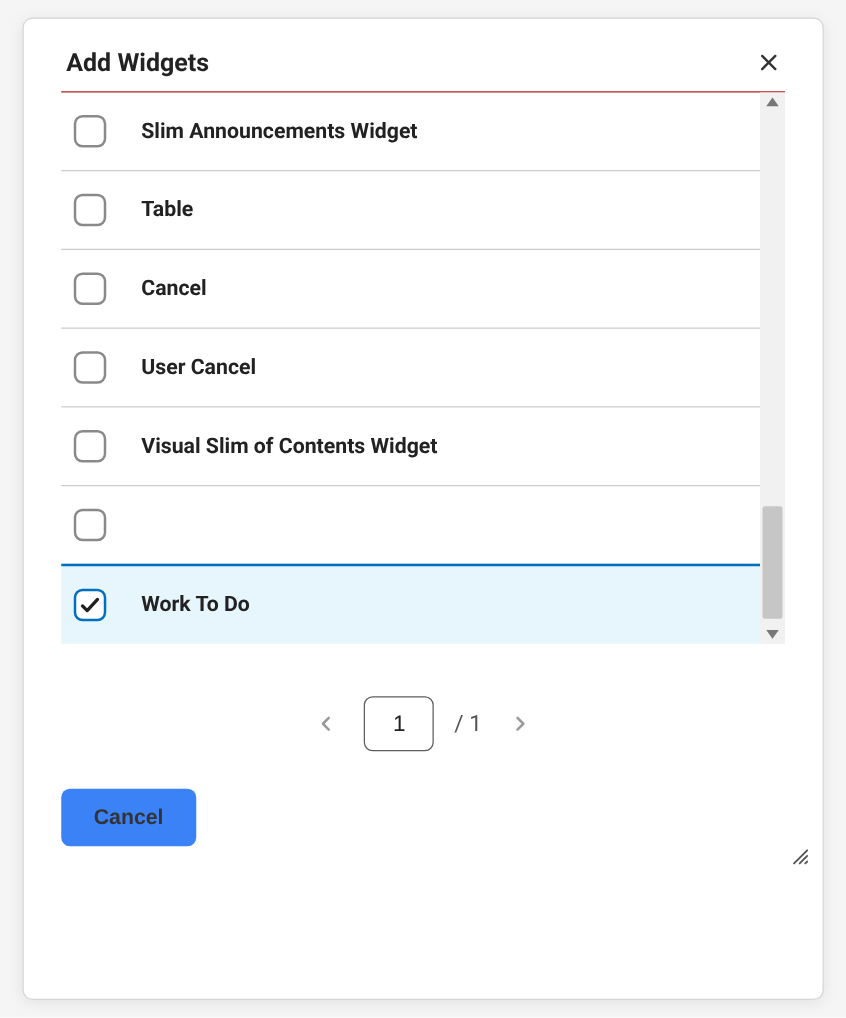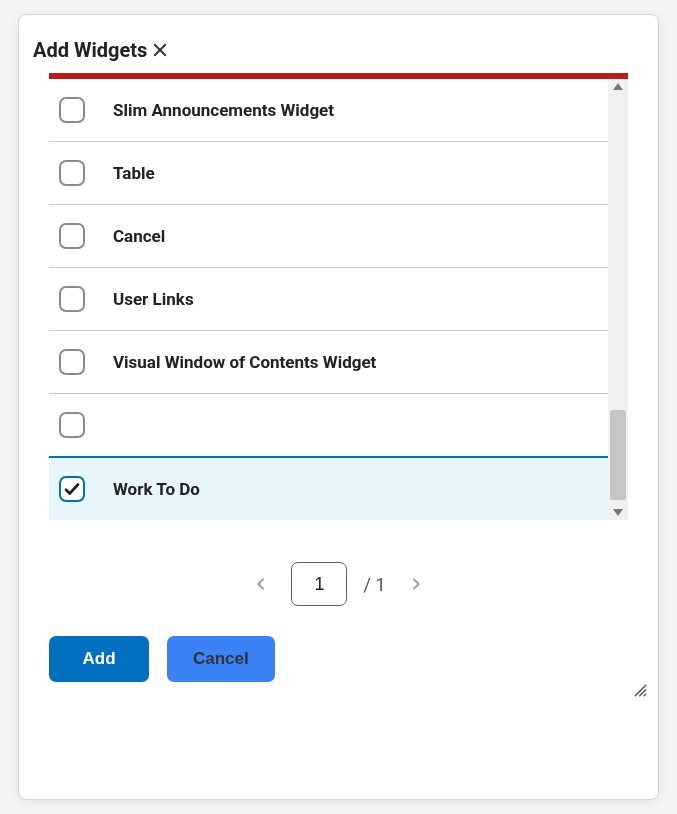--- a/index.html
+++ b/index.html
@@ -23,21 +23,22 @@
     border-radius: 8px;
     box-shadow: 0 2px 12px rgba(0,0,0,0.08);
     display: flex;
     flex-direction: column;
     overflow: hidden;
   }
   .dialog-header {
     padding: 22px 30px 10px 14px;
     display: flex;
     align-items: center;
-    justify-content: flex-start;
+    justify-content: space-between;
+    margin-left: 20px;
   }
   .dialog-title {
     font-size: 20px;
     font-weight: 700;
     color: #222;
   }
   .close-btn {
     cursor: pointer;
     color: #333;
     background: none;
@@ -45,21 +46,21 @@
     padding: 4px;
     display: flex;
     align-items: center;
     justify-content: center;
   }
   .close-btn svg { width: 18px; height: 18px; }
   .list-wrapper {
     position: relative;
     flex: 0 0 auto;
     margin: 0 30px 0 30px;
-    border-top: 6px solid #b91c1c;
+    border-top: 1px solid #b91c1c;
   }
   .scroll-area {
     position: relative;
   }
   .widget-row {
     display: flex;
     align-items: center;
     padding: 18px 60px 18px 10px;
     border-bottom: 1px solid #ccc;
   }
@@ -221,25 +222,25 @@
         <div class="widget-row">
           <div class="checkbox"></div>
           <div class="widget-label">Table</div>
         </div>
         <div class="widget-row">
           <div class="checkbox"></div>
           <div class="widget-label">Cancel</div>
         </div>
         <div class="widget-row">
           <div class="checkbox"></div>
-          <div class="widget-label">User Links</div>
-        </div>
-        <div class="widget-row">
-          <div class="checkbox"></div>
-          <div class="widget-label">Visual Window of Contents Widget</div>
+          <div class="widget-label">User Cancel</div>
+        </div>
+        <div class="widget-row">
+          <div class="checkbox"></div>
+          <div class="widget-label">Visual Slim of Contents Widget</div>
         </div>
         <div class="widget-row">
           <div class="checkbox"></div>
         </div>
         <div class="widget-row selected">
           <div class="checkbox checked">
             <svg viewBox="0 0 24 24" fill="none" stroke="currentColor" stroke-width="3.5" stroke-linecap="round" stroke-linejoin="round">
               <polyline points="4 13 9 18 20 6"></polyline>
             </svg>
           </div>
@@ -265,21 +266,20 @@
       <span>1</span>
     </span>
     <button class="page-btn">
       <svg viewBox="0 0 24 24" fill="none" stroke="currentColor" stroke-width="3" stroke-linecap="round" stroke-linejoin="round">
         <polyline points="9 5 16 12 9 19"></polyline>
       </svg>
     </button>
   </div>
 
   <div class="dialog-footer">
-    <button class="btn btn-primary">Add</button>
     <button class="btn btn-secondary">Cancel</button>
     <div class="resize-handle">
       <svg viewBox="0 0 24 24" fill="none" stroke="currentColor" stroke-width="2" stroke-linecap="round">
         <line x1="7" y1="21" x2="21" y2="7"></line>
         <line x1="13" y1="21" x2="21" y2="13"></line>
         <line x1="19" y1="21" x2="21" y2="19"></line>
       </svg>
     </div>
   </div>
 

